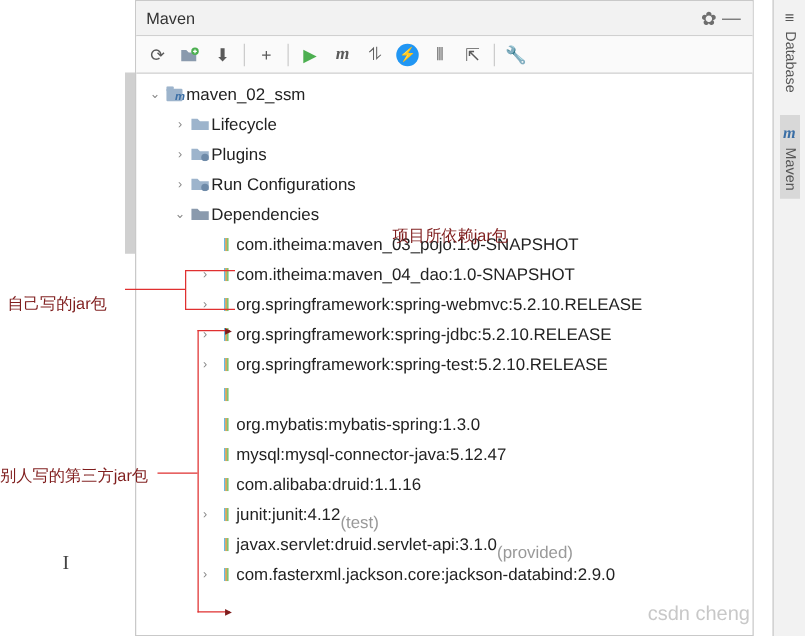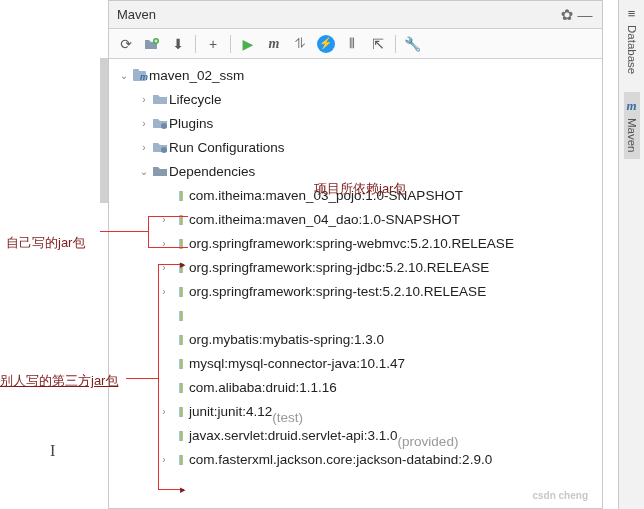--- a/index.html
+++ b/index.html
@@ -30,21 +30,21 @@
 .ind2 { padding-left: 48px; }
 .right-rail { position: absolute; right: 0; top: 0; width: 26px; height: 509px; border-left: 1px solid #c9c9c9; background: #f2f2f2; display: flex; flex-direction: column; align-items: center; padding-top: 6px; gap: 18px; }
 .rail-item { writing-mode: vertical-rl; font-size: 11.5px; color: #555; display: flex; align-items: center; gap: 4px; cursor: pointer; }
 .rail-item.act { background: #d8d8d8; padding: 6px 2px; }
 .rail-ico { writing-mode: horizontal-tb; font-size: 13px; }
 .rail-m { font-style: italic; font-weight: bold; font-family: serif; color: #3a6ea5; }
 .annot { position: absolute; color: #7f1d1d; font-size: 13px; pointer-events: none; }
 .line-seg { position: absolute; background: #e03030; pointer-events: none; }
 .gutter { position: absolute; left: 100px; top: 58px; width: 9px; height: 145px; background: #d0d0d0; }
 .cursor-i { position: absolute; left: 50px; top: 442px; color: #444; font-size: 16px; font-family: serif; }
-.watermark { position: absolute; right: 56px; bottom: 8px; color: #c8c8c8; font-size: 10px; font-weight: bold; }
+.watermark { position: absolute; right: 44px; bottom: 8px; color: #c8c8c8; font-size: 16px; }
 </style>
 </head>
 <body>
 
 <div class="gutter"></div>
 <div class="cursor-i">I</div>
 
 <div class="panel">
   <div class="panel-header">
     <span class="panel-title">Maven</span>
@@ -160,21 +160,21 @@
           <span class="lib-ico"><span class="b1">|</span><span class="b2">|</span><span class="b3">|</span></span>
         </div>
         <div class="node ind2">
           <span class="arrow"></span>
           <span class="lib-ico"><span class="b1">|</span><span class="b2">|</span><span class="b3">|</span></span>
           <span> org.mybatis:mybatis-spring:1.3.0</span>
         </div>
         <div class="node ind2">
           <span class="arrow"></span>
           <span class="lib-ico"><span class="b1">|</span><span class="b2">|</span><span class="b3">|</span></span>
-          <span> mysql:mysql-connector-java:10.1.47</span>
+          <span> mysql:mysql-connector-java:5.12.47</span>
         </div>
         <div class="node ind2">
           <span class="arrow"></span>
           <span class="lib-ico"><span class="b1">|</span><span class="b2">|</span><span class="b3">|</span></span>
           <span> com.alibaba:druid:1.1.16</span>
         </div>
         <div class="node ind2">
           <span class="arrow">›</span>
           <span class="lib-ico"><span class="b1">|</span><span class="b2">|</span><span class="b3">|</span></span>
           <span> junit:junit:4.12</span>
@@ -201,21 +201,21 @@
     <span>Database</span>
   </div>
   <div class="rail-item act">
     <span class="rail-ico rail-m">m</span>
     <span>Maven</span>
   </div>
 </div>
 
 <div class="annot" style="left:314px; top:180px;">项目所依赖jar包</div>
 <div class="annot" style="left:6px; top:234px;">自己写的jar包</div>
-<div class="annot" style="left:0px; top:372px;text-decoration:underline;">别人写的第三方jar包</div>
+<div class="annot" style="left:0px; top:372px;">别人写的第三方jar包</div>
 
 <div class="line-seg" style="left:148px; top:216px; width:1px; height:32px;"></div>
 <div class="line-seg" style="left:148px; top:216px; width:40px; height:1px;"></div>
 <div class="line-seg" style="left:148px; top:247px; width:40px; height:1px;"></div>
 <div class="line-seg" style="left:100px; top:231px; width:48px; height:1px;"></div>
 
 <div class="line-seg" style="left:158px; top:264px; width:1px; height:226px;"></div>
 <div class="line-seg" style="left:158px; top:264px; width:26px; height:1px;"></div>
 <div class="line-seg" style="left:158px; top:489px; width:26px; height:1px;"></div>
 <div class="line-seg" style="left:126px; top:378px; width:32px; height:1px;"></div>

